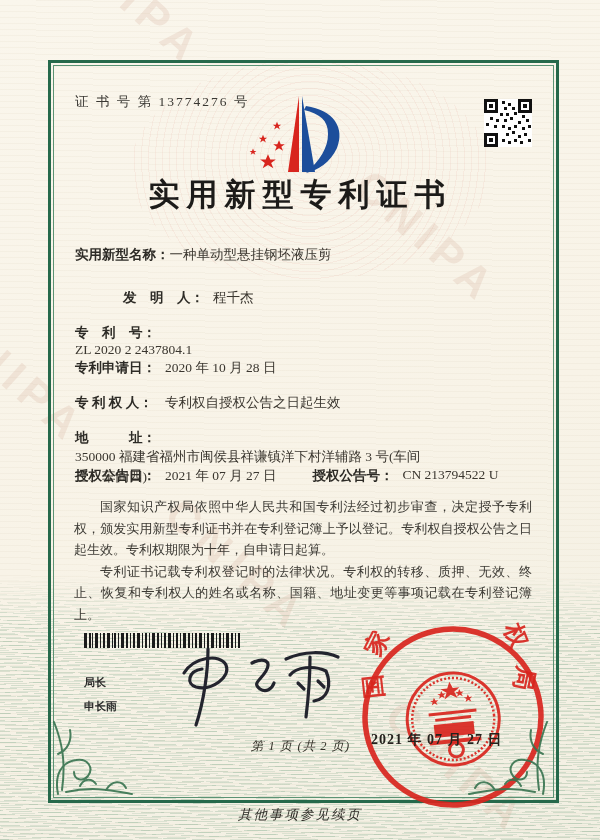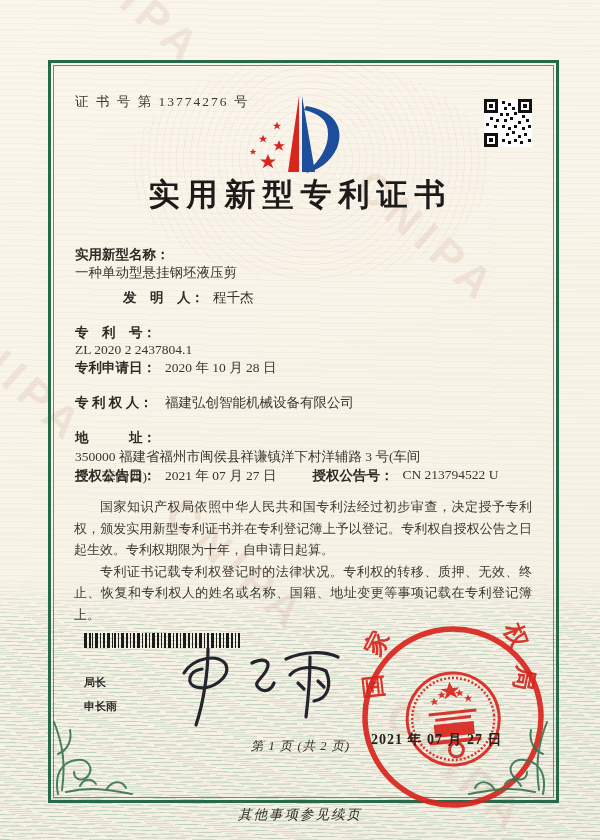--- a/index.html
+++ b/index.html
@@ -151,39 +151,39 @@
         <rect x="18" y="40" width="3" height="3"></rect>
       <rect x="24" y="42" width="3" height="3"></rect>
         <rect x="30" y="40" width="3" height="3"></rect>
         <rect x="36" y="42" width="3" height="3"></rect>
     </g>
   </svg>
 
   <div class="title">实用新型专利证书</div>
 
   <div class="fields">
-    <div class="row" style="top:246px;flex-direction:column;">
+    <div class="row" style="top:246px;">
       <span class="lab">实用新型名称：</span>
       <span class="val">一种单动型悬挂钢坯液压剪</span>
     </div>
     <div class="row" style="top:289px;margin-left:48px;">
       <span class="lab">发　明　人：</span>
       <span class="val">程千杰</span>
     </div>
     <div class="row" style="top:324px;flex-direction:column;">
       <span class="lab">专　利　号：</span>
       <span class="val">ZL 2020 2 2437804.1</span>
     </div>
     <div class="row" style="top:359px;">
       <span class="lab">专利申请日：</span>
       <span class="val">2020 年 10 月 28 日</span>
     </div>
     <div class="row" style="top:394px;">
       <span class="lab">专 利 权 人：</span>
-      <span class="val">福建弘创智能机械设备有限公司</span>
+      <span class="val">专利权自授权公告之日起生效</span>
     </div>
     <div class="row addr" style="top:429px;flex-direction:column;">
       <span class="lab">地　　　址：</span>
       <span class="val">350000 福建省福州市闽侯县祥谦镇洋下村洋辅路 3 号(车间三、车间四)</span>
     </div>
     <div class="row grant" style="top:467px;">
       <span class="pair">
         <span class="lab">授权公告日：</span>
         <span class="val">2021 年 07 月 27 日</span>
       </span>

